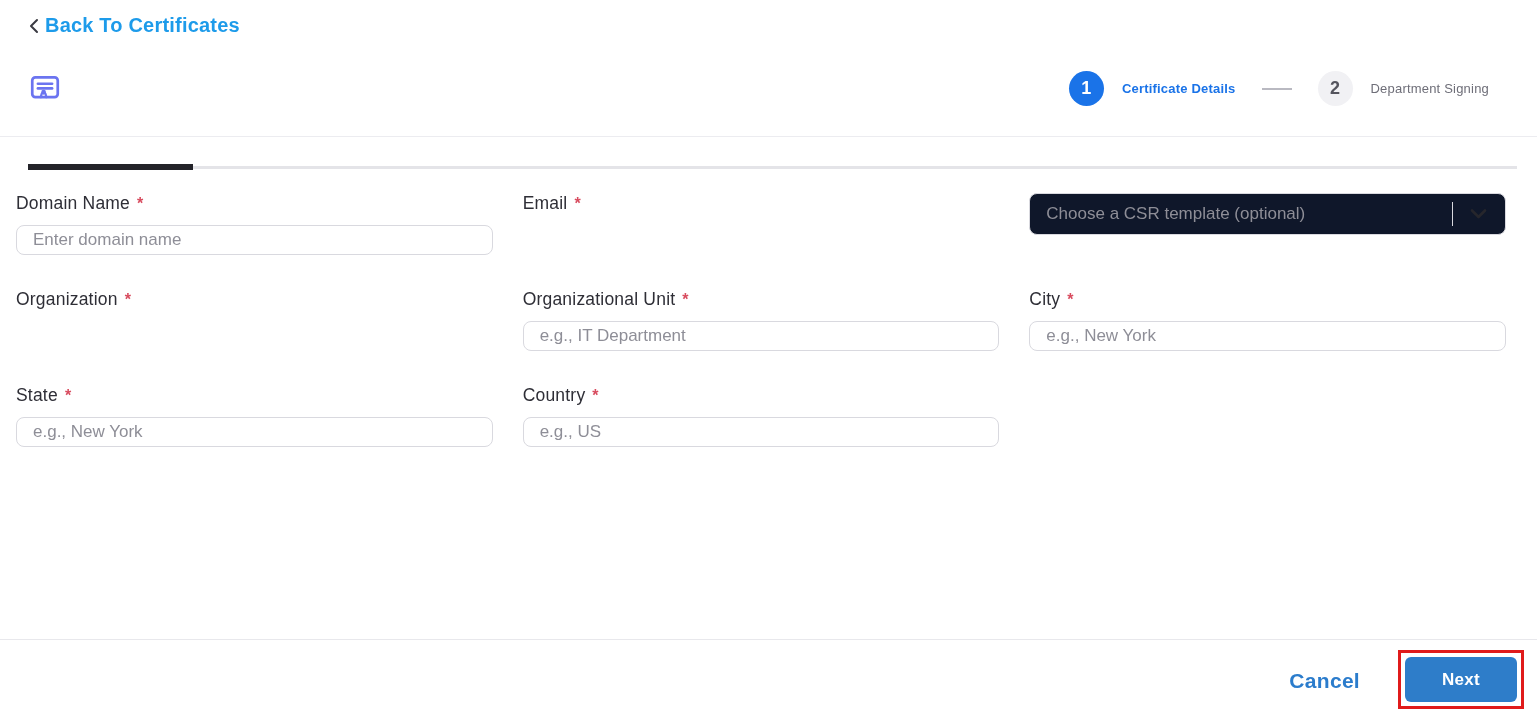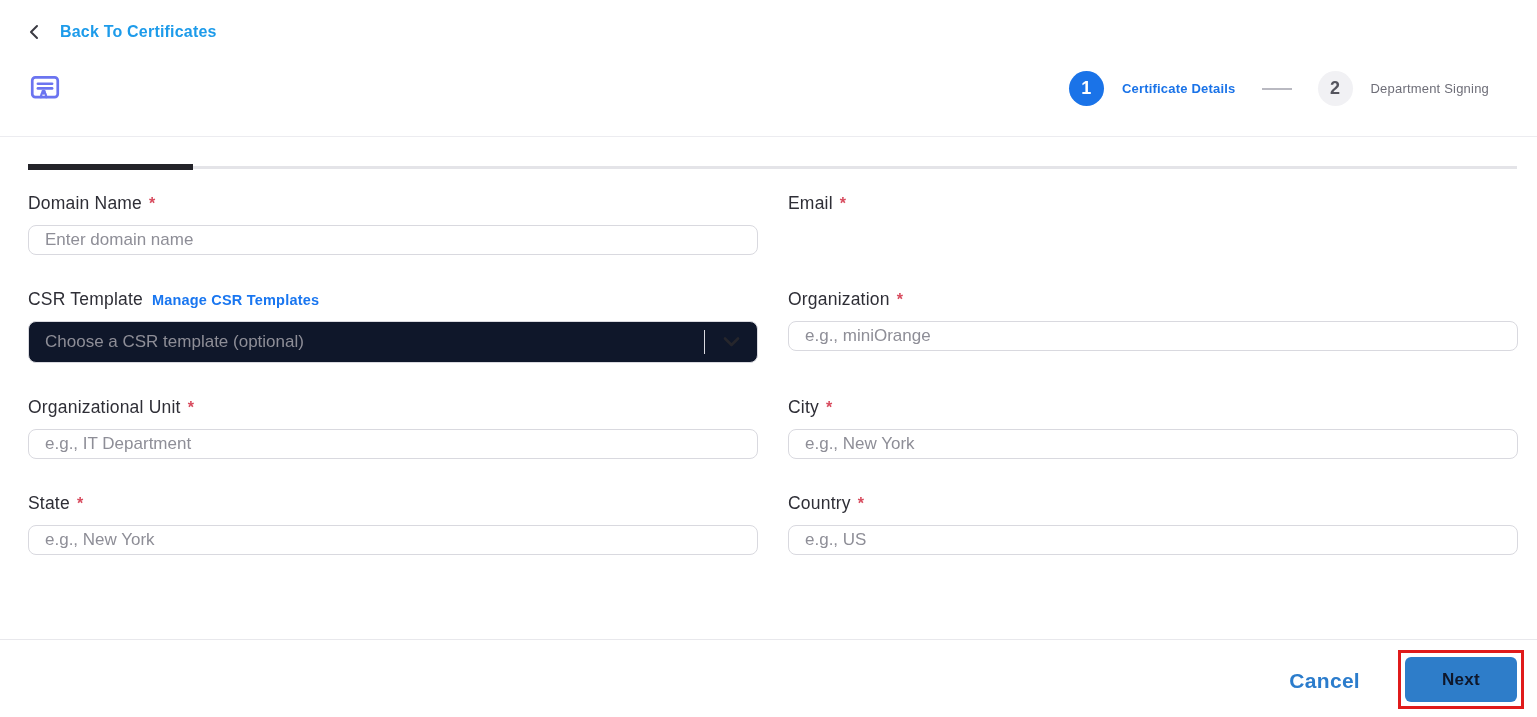--- a/index.html
+++ b/index.html
@@ -7,24 +7,24 @@
     width: 1537px; height: 717px;
     background: #ffffff;
     font-family: "Liberation Sans", sans-serif;
     position: relative;
     overflow: hidden;
   }
   .page { position: absolute; inset: 0; }
 
   
   .back-link {
-    position: absolute; top: 23px; left: 28px;
-    display: flex; align-items: center; gap: 21px;
+    position: absolute; top: 14px; left: 28px;
+    display: flex; align-items: center; gap: 6px;
     color: var(--link-blue, #1d9bea);
-    font-size: 16px; font-weight: 700;
+    font-size: 20px; font-weight: 700;
     text-decoration: none; cursor: pointer;
     letter-spacing: 0.2px;
   }
   .back-chevron { display: flex; align-items: center; }
 
   
   .header-icon { position: absolute; top: 71px; left: 28px; width: 34px; height: 34px; }
   .page-title {
     position: absolute; top: 76px; left: 77px;
     font-size: 24px; font-weight: 700;
@@ -50,22 +50,22 @@
   .step.inactive .step-label { color: var(--inactive-gray, #6e6e78); font-weight: 400; }
   .step-connector { width: 30px; height: 2px; background: #b9b9c1; margin: 0 26px; }
 
   
   .divider-top { position: absolute; top: 136px; left: 0; width: 1537px; height: 1px; background: #ececf0; }
   .tab-track { position: absolute; top: 166px; left: 28px; width: 1489px; height: 3px; background: #e4e4e8; }
   .tab-active { position: absolute; top: 164px; left: 28px; width: 165px; height: 6px; background: var(--tab-active, #232329); }
 
   
   .form-grid {
-    position: absolute; top: 193px; left: 28px; width: 1490px;
-    display: grid; grid-template-columns: 1fr 1fr;
+    position: absolute; top: 193px; left: 16px; width: 1490px;
+    display: grid; grid-template-columns: 1fr 1fr 1fr;
     column-gap: 30px; row-gap: 34px;
   }
   .field {}
   .label-row { display: flex; align-items: baseline; margin-bottom: 11px; }
   .field-label {
     font-size: 17.5px; color: var(--label-dark, #2e2e36);
     font-weight: 500; letter-spacing: 0.2px;
   }
   .req { color: var(--asterisk-red, #d84b5e); margin-left: 7px; font-size: 16px; font-weight: 600; }
   .inline-link {
@@ -109,21 +109,21 @@
   }
   .annotation-box {
     position: absolute; top: 650px; right: 13px;
     width: 126px; height: 59px;
     border: 3px solid var(--annotation-red, #e01b1b);
     display: flex; align-items: center; justify-content: center;
   }
   .next-button {
     width: 112px; height: 45px;
     background: var(--button-blue, #2e7dc9);
-    color: #0f172a; border: none; border-radius: 6px;
+    color: #ffffff; border: none; border-radius: 6px;
     font-size: 17px; font-weight: 700; font-family: inherit;
     cursor: pointer; letter-spacing: 0.3px;
   }
 </style>
 </head>
 <body>
 
 <div class="page">
 
   <a class="back-link">
@@ -172,41 +172,36 @@
     </div>
 
     <div class="field">
       <div class="label-row">
         <label class="field-label">Email</label>
         <span class="req">*</span>
       </div>
     </div>
 
     <div class="field">
-      <div class="label-row">
-        <label class="field-label">CSR Template</label>
-        <a class="inline-link">Manage CSR Templates</a>
-      </div>
       <div class="select" role="combobox">
         <span class="select-placeholder">Choose a CSR template (optional)</span>
         <span class="select-divider"></span>
         <span class="select-chevron">
           <svg width="17" height="12" viewBox="0 0 17 12">
               <polyline points="2,2.5 8.5,9 15,2.5" fill="none" stroke="#26262c" stroke-width="2.6" stroke-linecap="round" stroke-linejoin="round"></polyline>
             </svg>
         </span>
       </div>
     </div>
 
     <div class="field">
       <div class="label-row">
         <label class="field-label">Organization</label>
         <span class="req">*</span>
       </div>
-      <input class="text-input" type="text" placeholder="e.g., miniOrange" style="">
     </div>
 
     <div class="field">
       <div class="label-row">
         <label class="field-label">Organizational Unit</label>
         <span class="req">*</span>
       </div>
       <input class="text-input" type="text" placeholder="e.g., IT Department" style="">
     </div>
 

